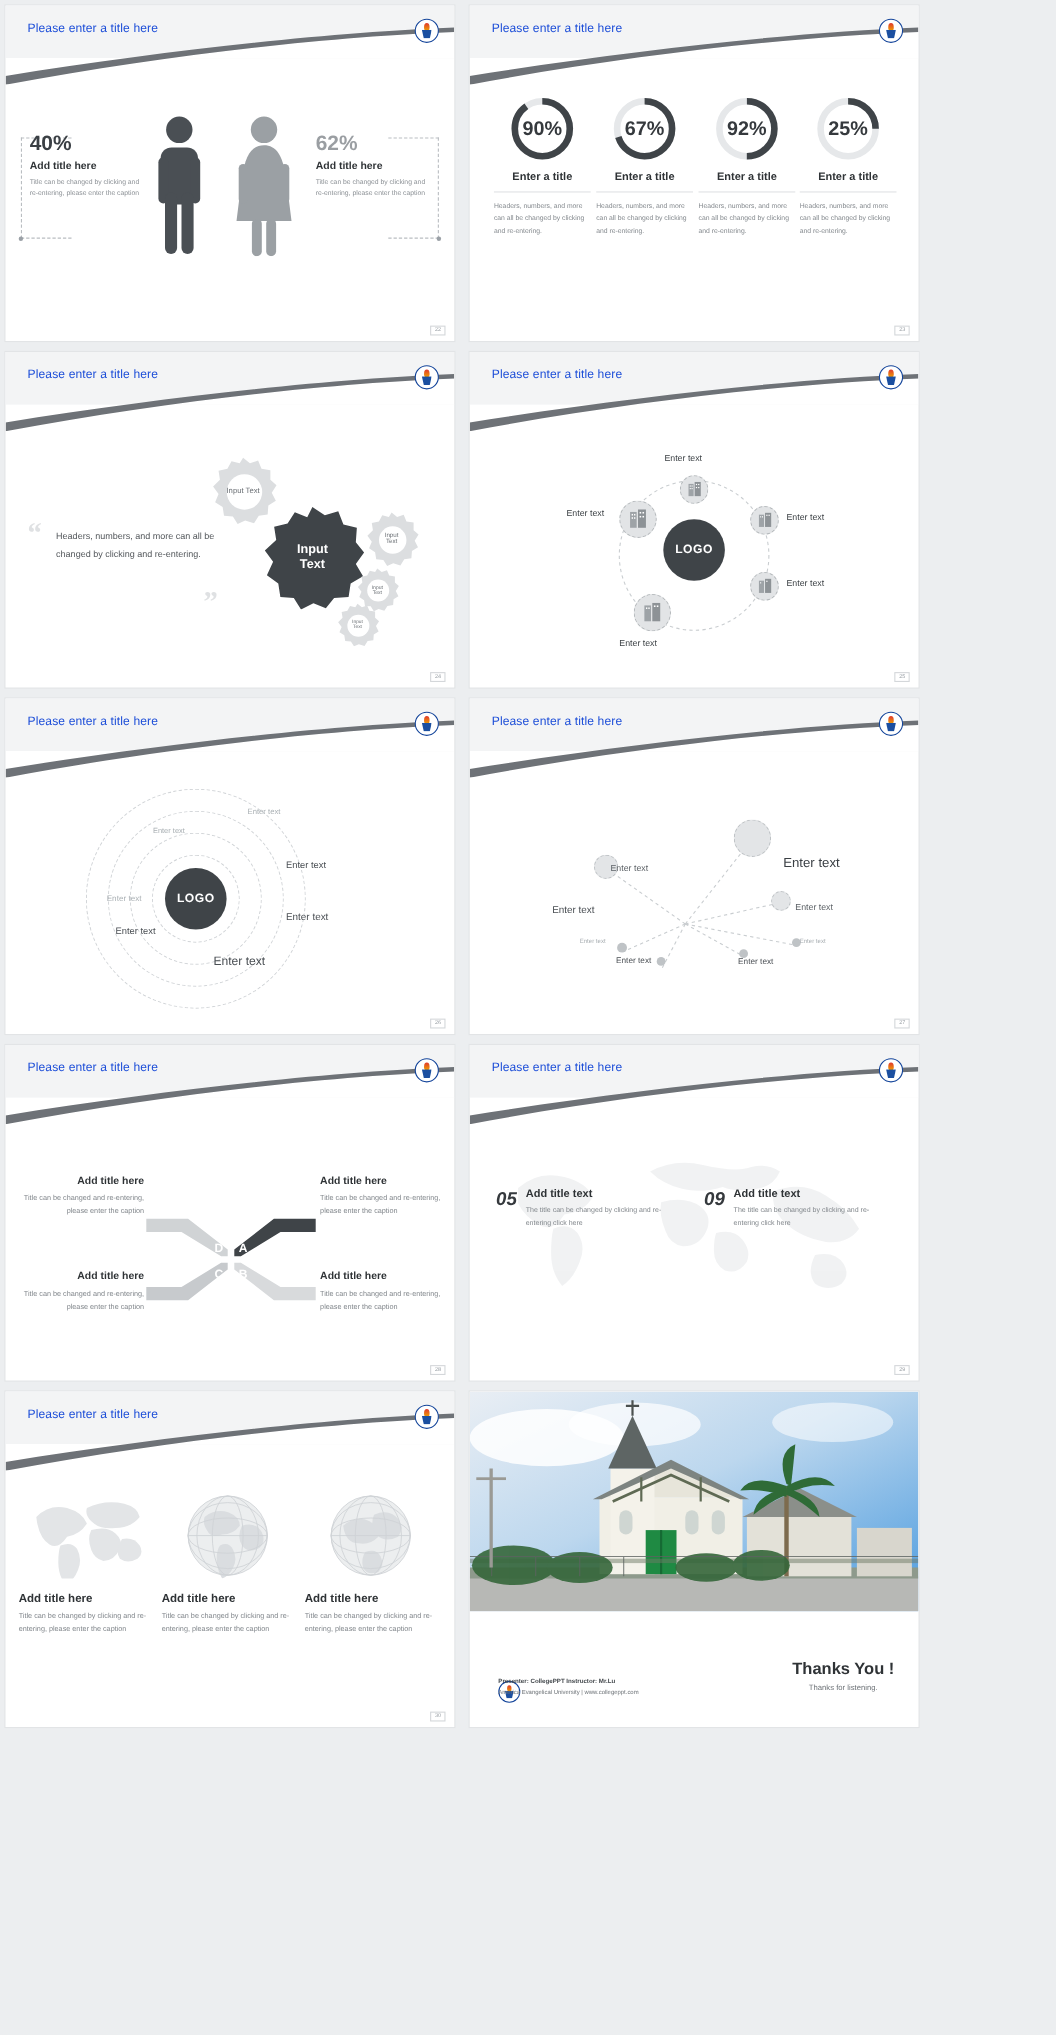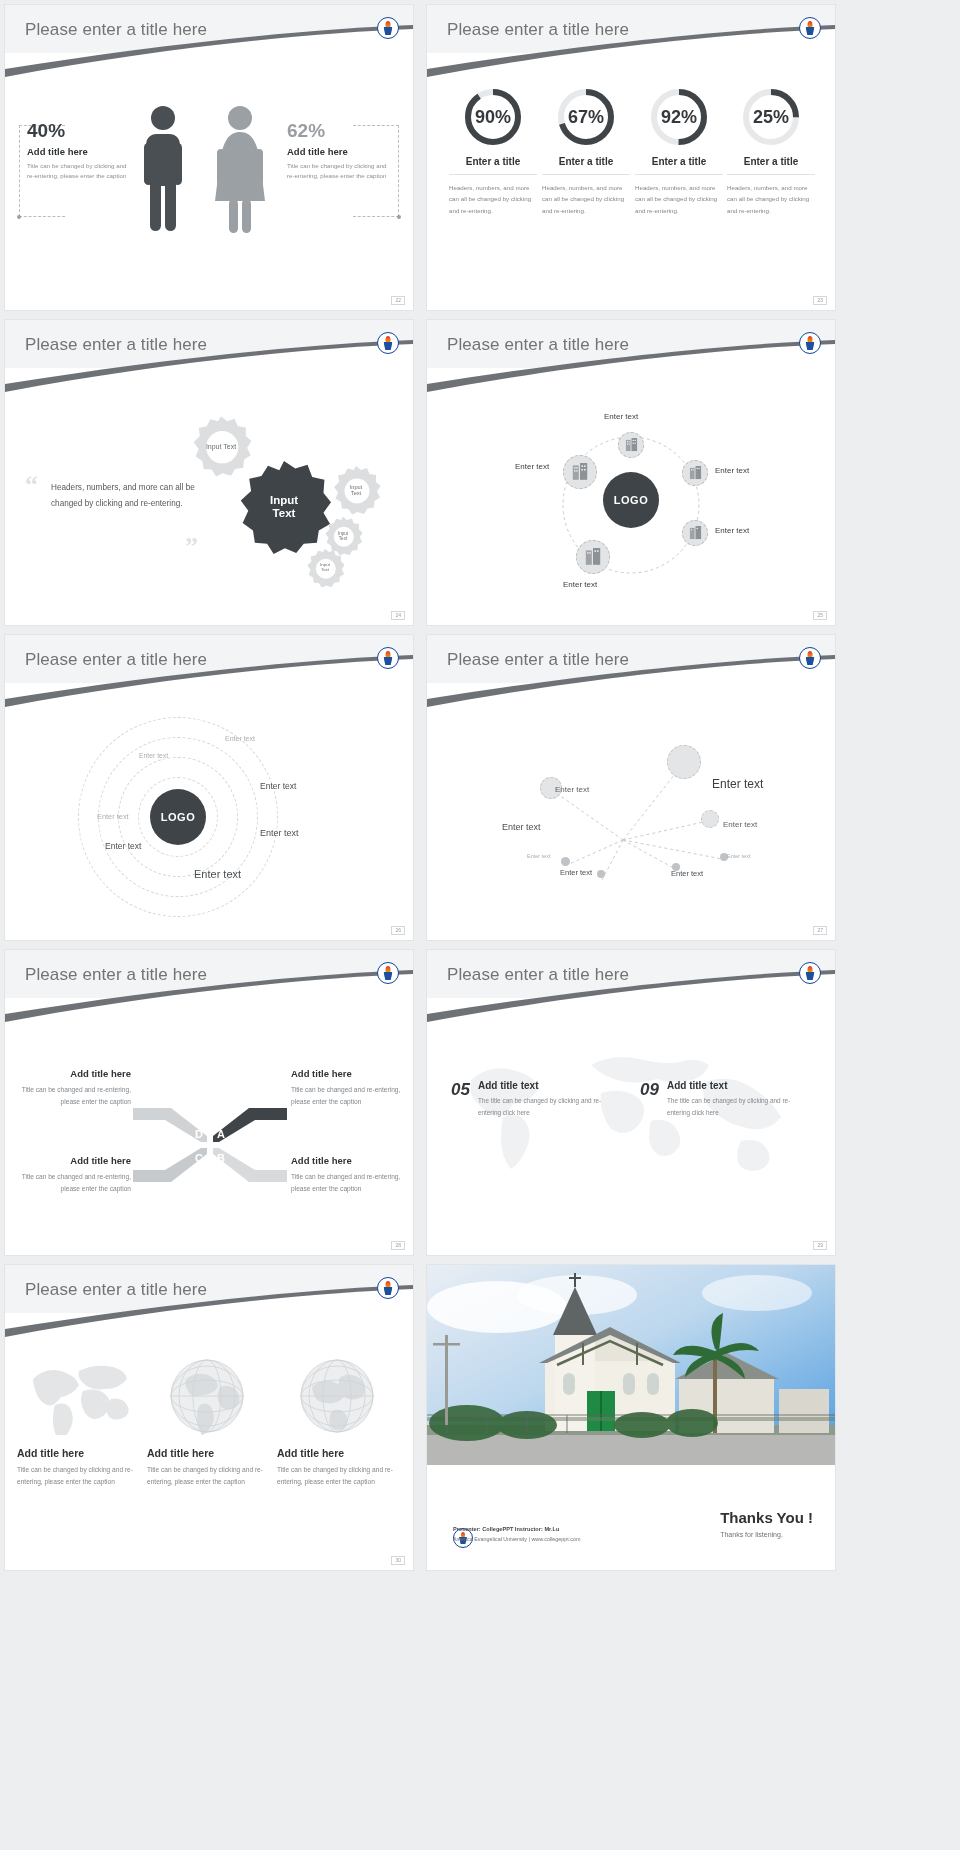--- a/index.html
+++ b/index.html
@@ -33,21 +33,21 @@
     position:absolute; left:0; top:0; width:100%; height:72px;
     overflow:hidden;
   }
   .hdr .band {
     position:absolute; left:0; top:0; width:100%; height:48px;
     background:#f3f4f5;
   }
   .hdr svg { position:absolute; left:0; top:0; }
   .title {
     position:absolute; left:20px; top:15px;
-    font-size:17px; color:#737373; font-weight:400;
+    font-size:11px; color:#1d4ed8; font-weight:400;
     letter-spacing:.1px;
     z-index:5;
   }
   .logo {
     position:absolute; right:14px; top:12px;
     width:22px; height:22px; border-radius:50%;
     background:#ffffff;
     border:1.6px solid #13449a;
     z-index:6;
   }
@@ -141,21 +141,21 @@
   .s9 .gcol { position:absolute; width:120px; }
   .s9 .gttl { font-size:10.5px; font-weight:bold; color:#2f3336; }
   .s9 .gtxt { font-size:6.6px; color:#83888d; line-height:1.8; margin-top:5px; }
 
   
   .s10 { background:#fff; }
   .s10 .photo { position:absolute; left:0; top:0; width:100%; height:200px; overflow:hidden; }
   .s10 .credits { position:absolute; left:26px; bottom:26px; }
   .s10 .cr1 { font-size:5.6px; color:#43484c; font-weight:bold; line-height:1.7; }
   .s10 .cr2 { font-size:5.4px; color:#6d7277; line-height:1.7; }
-  .s10 .thx { position:absolute; right:22px; bottom:32px; text-align:left; }
+  .s10 .thx { position:absolute; right:22px; bottom:32px; text-align:center; }
   .s10 .thxbig { font-size:15px; font-weight:bold; color:#2f3336; }
   .s10 .thxsm { font-size:7px; color:#6d7277; margin-top:5px; }
   .s10 .logo2 {
     position:absolute; left:26px; bottom:22px;
     width:20px; height:20px; border-radius:50%;
     border:1.5px solid #13449a; background:#fff;
   }
 </style>
 </head>
 <body>

